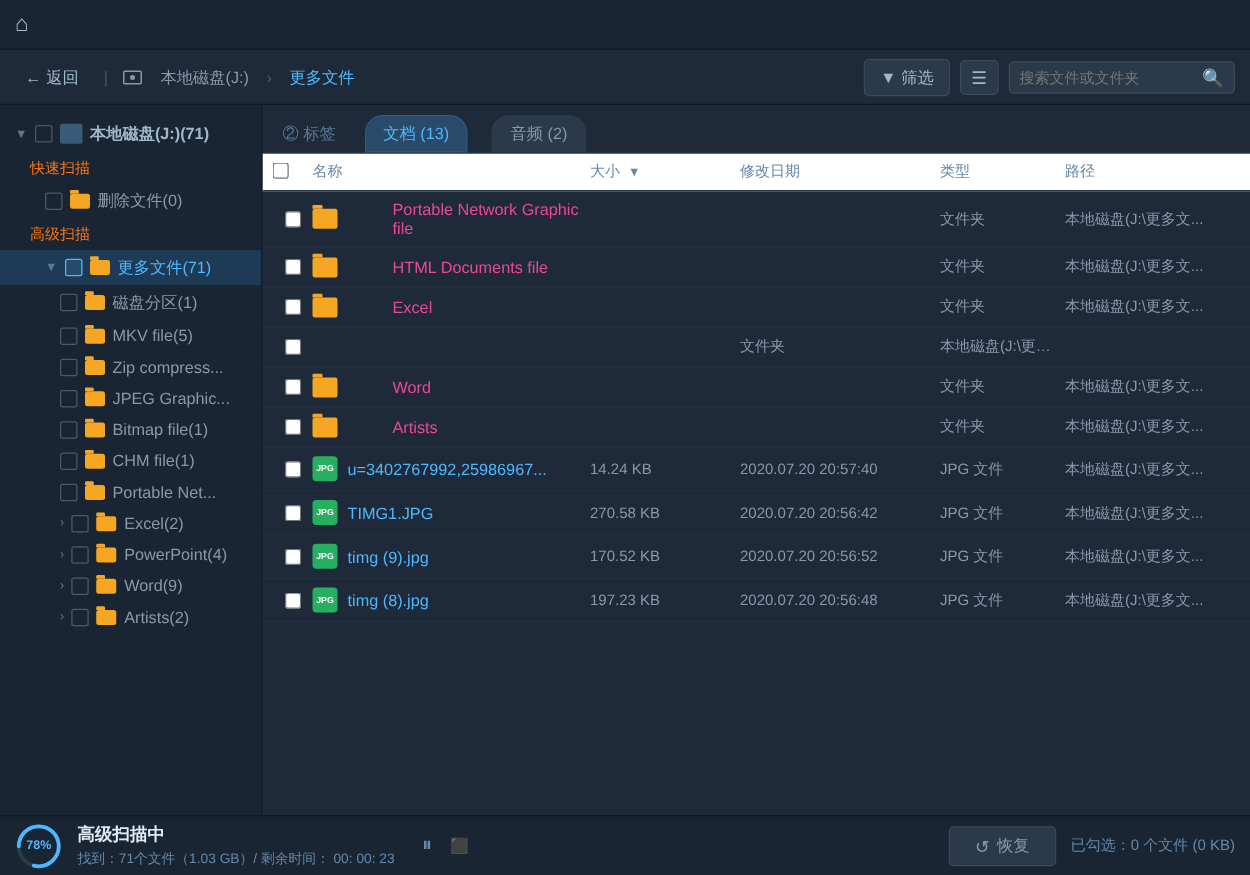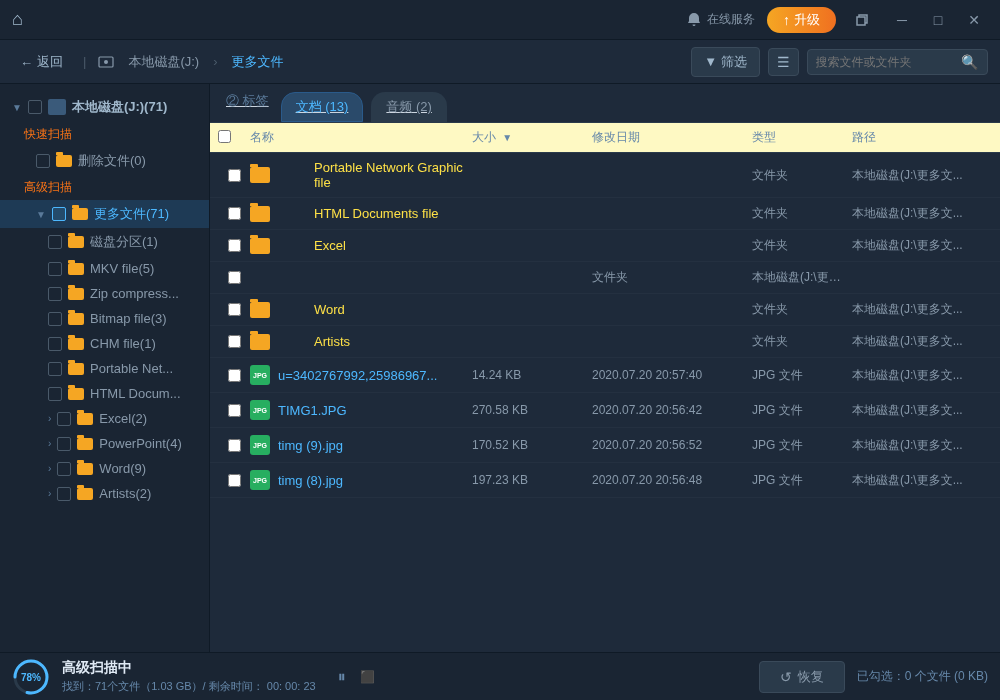--- a/index.html
+++ b/index.html
@@ -144,42 +144,41 @@
     #content {
       flex: 1;
       display: flex;
       flex-direction: column;
       background: #1e2a3a;
       overflow: hidden;
     }
 
     
     #tabs {
-      display: flex; align-items: flex-start; gap: 8px;
+      display: flex; align-items: center; gap: 19px;
       padding: 8px 16px 0;
       border-bottom: 1px solid #2a3a4a;
-      text-decoration: underline;
     }
     .tab-label { font-size: 13px; color: #5a7a9a; margin-right: 4px; }
     .tab {
       padding: 5px 14px; border-radius: 14px 14px 0 0;
       font-size: 13px; cursor: pointer; border: 1px solid transparent;
     }
     .tab.active { background: #2a4a6a; color: #4db8ff; border-color: #2a5a8a; }
     .tab.inactive { background: #2a3a4a; color: #8899aa; }
 
     
     #file-header {
       display: grid;
       grid-template-columns: 32px 1fr 120px 160px 100px 140px;
       align-items: center;
       padding: 6px 8px;
       border-bottom: 1px solid #2a3a4a;
       font-size: 12px; color: #6688aa;
-      background: #fef9c3;
+      background: #ffffff;
     }
     .sort-icon { font-size: 10px; margin-left: 3px; }
 
     
     #file-list {
       flex: 1;
       overflow-y: auto;
     }
     #file-list::-webkit-scrollbar { width: 6px; }
     #file-list::-webkit-scrollbar-thumb { background: #2a3a4a; border-radius: 3px; }
@@ -188,21 +187,21 @@
       display: grid;
       grid-template-columns: 32px 1fr 120px 160px 100px 140px;
       align-items: center;
       padding: 7px 8px;
       border-bottom: 1px solid #243040;
       cursor: pointer;
     }
     .file-checkbox { display: flex; justify-content: center; }
     .file-checkbox input { cursor: pointer; accent-color: #4db8ff; }
     .file-name { display: flex; align-items: center; gap: 8px; font-size: 13px; color: #4db8ff; }
-    .file-name.folder-name { color: #fde047; gap: 44px; }
+    .file-name.folder-name { color: #ec4899; gap: 44px; }
     .file-size { font-size: 12px; color: #8899aa; }
     .file-date { font-size: 12px; color: #8899aa; }
     .file-type { font-size: 12px; color: #8899aa; }
     .file-path { font-size: 12px; color: #8899aa; white-space: nowrap; overflow: hidden; text-overflow: ellipsis; }
 
     .folder-icon {
       width: 20px; height: 16px;
       background: #f5a623; border-radius: 2px; flex-shrink: 0; position: relative;
     }
     .folder-icon::before {
@@ -252,43 +251,20 @@
       display: flex; align-items: center; gap: 6px;
     }
     .selected-info { font-size: 12px; color: #6688aa; }
   </style>
 </head>
 <body>
 
 <div id="titlebar">
   <div class="titlebar-left">
     <span style="font-size:18px;color:#a0b8cc;cursor:pointer;">⌂</span>
-  </div>
-  <div class="titlebar-right">
-    <div class="online-service">
-      <svg width="16" height="16" viewBox="0 0 16 16" fill="#8899aa">
-        <path d="M8 1a5 5 0 0 0-5 5v3l-1 2h12l-1-2V6a5 5 0 0 0-5-5zm0 13a1.5 1.5 0 0 0 1.5-1.5h-3A1.5 1.5 0 0 0 8 14z"></path>
-      </svg>
-      <span>在线服务</span>
-    </div>
-    <button class="upgrade-btn">
-      <span style="font-size:14px;">↑</span>
-      <span>升级</span>
-    </button>
-    <button class="win-btn">
-      <svg width="12" height="12" viewBox="0 0 12 12" fill="#8899aa">
-          <rect x="1" y="3" width="8" height="8" fill="none" stroke="#8899aa" stroke-width="1.5"></rect>
-          <polyline points="3,3 3,1 11,1 11,9 9,9" fill="none" stroke="#8899aa" stroke-width="1.5"></polyline>
-        </svg>
-    </button>
-    <div class="win-controls">
-      <button class="win-btn">─</button>
-      <button class="win-btn">□</button>
-      <button class="win-btn close">✕</button>
-    </div>
   </div>
 </div>
 
 <div id="toolbar">
   <div class="back-btn">
     <span>←</span>
     <span>返回</span>
   </div>
   <span class="breadcrumb-sep">|</span>
   <div class="breadcrumb">
@@ -355,36 +331,36 @@
       <span>MKV file(5)</span>
     </div>
     <div class="sidebar-item indent3">
       <div class="checkbox" style="width:14px;height:14px;border:1px solid #4a5a6a;border-radius:2px;flex-shrink:0;"></div>
       <div class="folder-icon-sm"></div>
       <span>Zip compress...</span>
     </div>
     <div class="sidebar-item indent3">
       <div class="checkbox" style="width:14px;height:14px;border:1px solid #4a5a6a;border-radius:2px;flex-shrink:0;"></div>
       <div class="folder-icon-sm"></div>
-      <span>Bitmap file(3)</span>
+      <span>JPEG Graphic...</span>
+    </div>
+    <div class="sidebar-item indent3">
+      <div class="checkbox" style="width:14px;height:14px;border:1px solid #4a5a6a;border-radius:2px;flex-shrink:0;"></div>
+      <div class="folder-icon-sm"></div>
+      <span>Bitmap file(1)</span>
     </div>
     <div class="sidebar-item indent3">
       <div class="checkbox" style="width:14px;height:14px;border:1px solid #4a5a6a;border-radius:2px;flex-shrink:0;"></div>
       <div class="folder-icon-sm"></div>
       <span>CHM file(1)</span>
     </div>
     <div class="sidebar-item indent3">
       <div class="checkbox" style="width:14px;height:14px;border:1px solid #4a5a6a;border-radius:2px;flex-shrink:0;"></div>
       <div class="folder-icon-sm"></div>
       <span>Portable Net...</span>
-    </div>
-    <div class="sidebar-item indent3">
-      <div class="checkbox" style="width:14px;height:14px;border:1px solid #4a5a6a;border-radius:2px;flex-shrink:0;"></div>
-      <div class="folder-icon-sm"></div>
-      <span>HTML Docum...</span>
     </div>
     <div class="sidebar-item indent3">
       <span style="font-size:10px;color:#5a7a9a;">›</span>
       <div class="checkbox" style="width:14px;height:14px;border:1px solid #4a5a6a;border-radius:2px;flex-shrink:0;"></div>
       <div class="folder-icon-sm"></div>
       <span>Excel(2)</span>
     </div>
     <div class="sidebar-item indent3">
       <span style="font-size:10px;color:#5a7a9a;">›</span>
       <div class="checkbox" style="width:14px;height:14px;border:1px solid #4a5a6a;border-radius:2px;flex-shrink:0;"></div>

